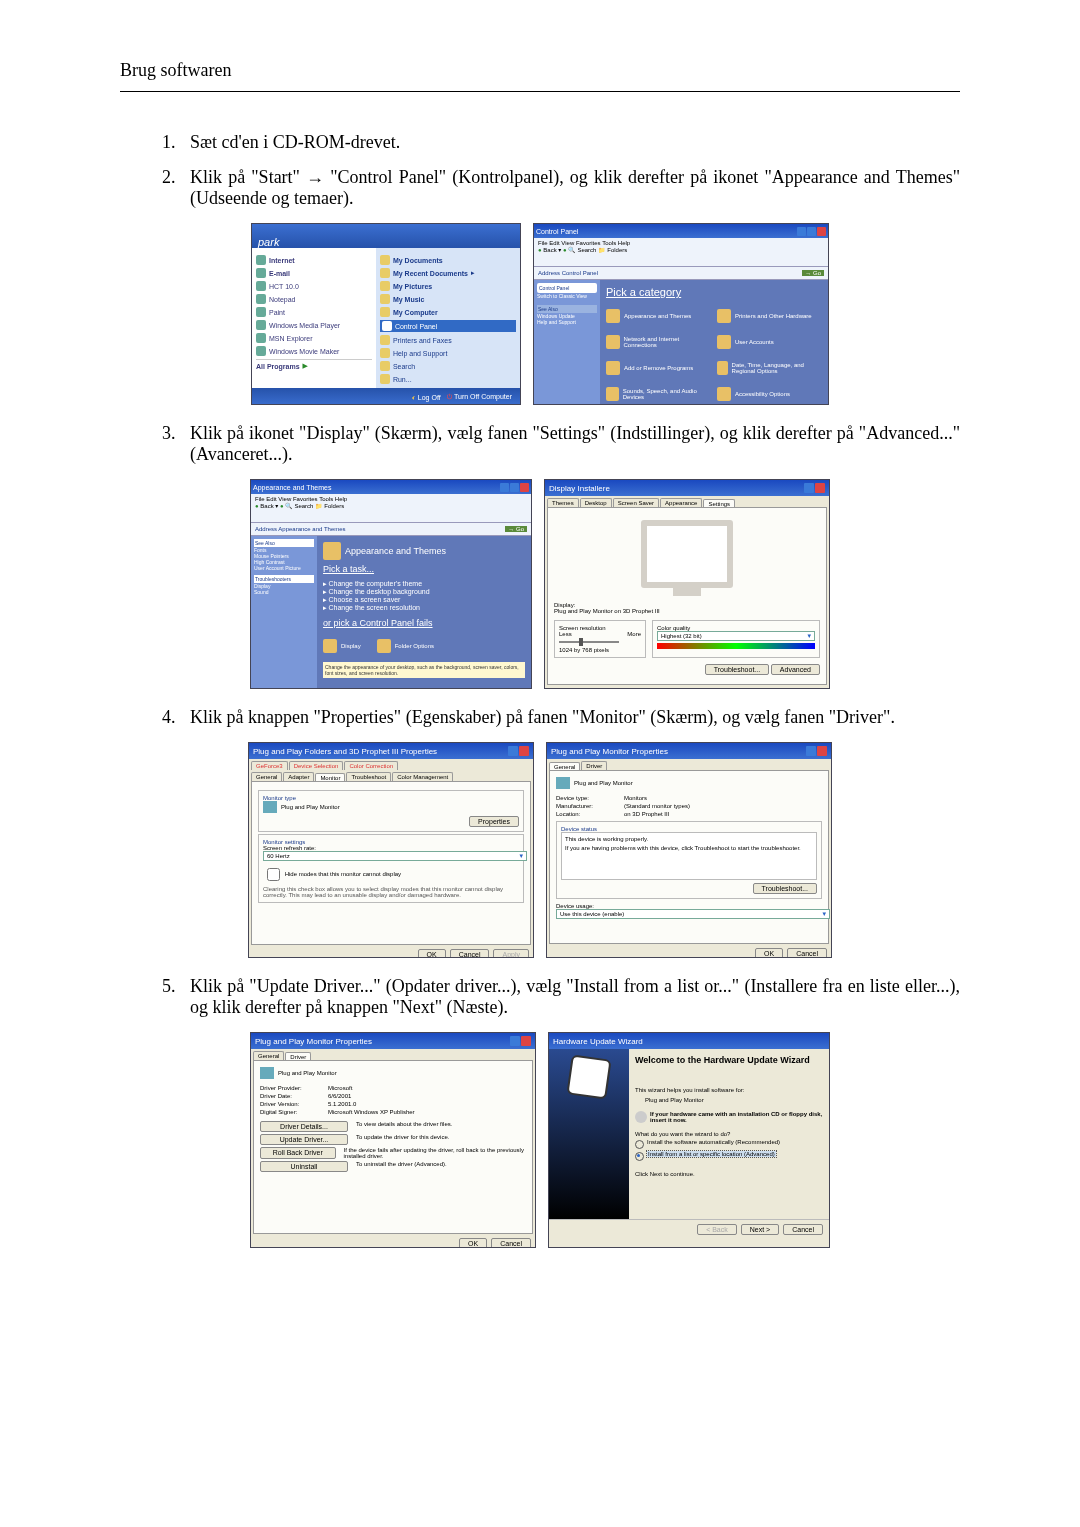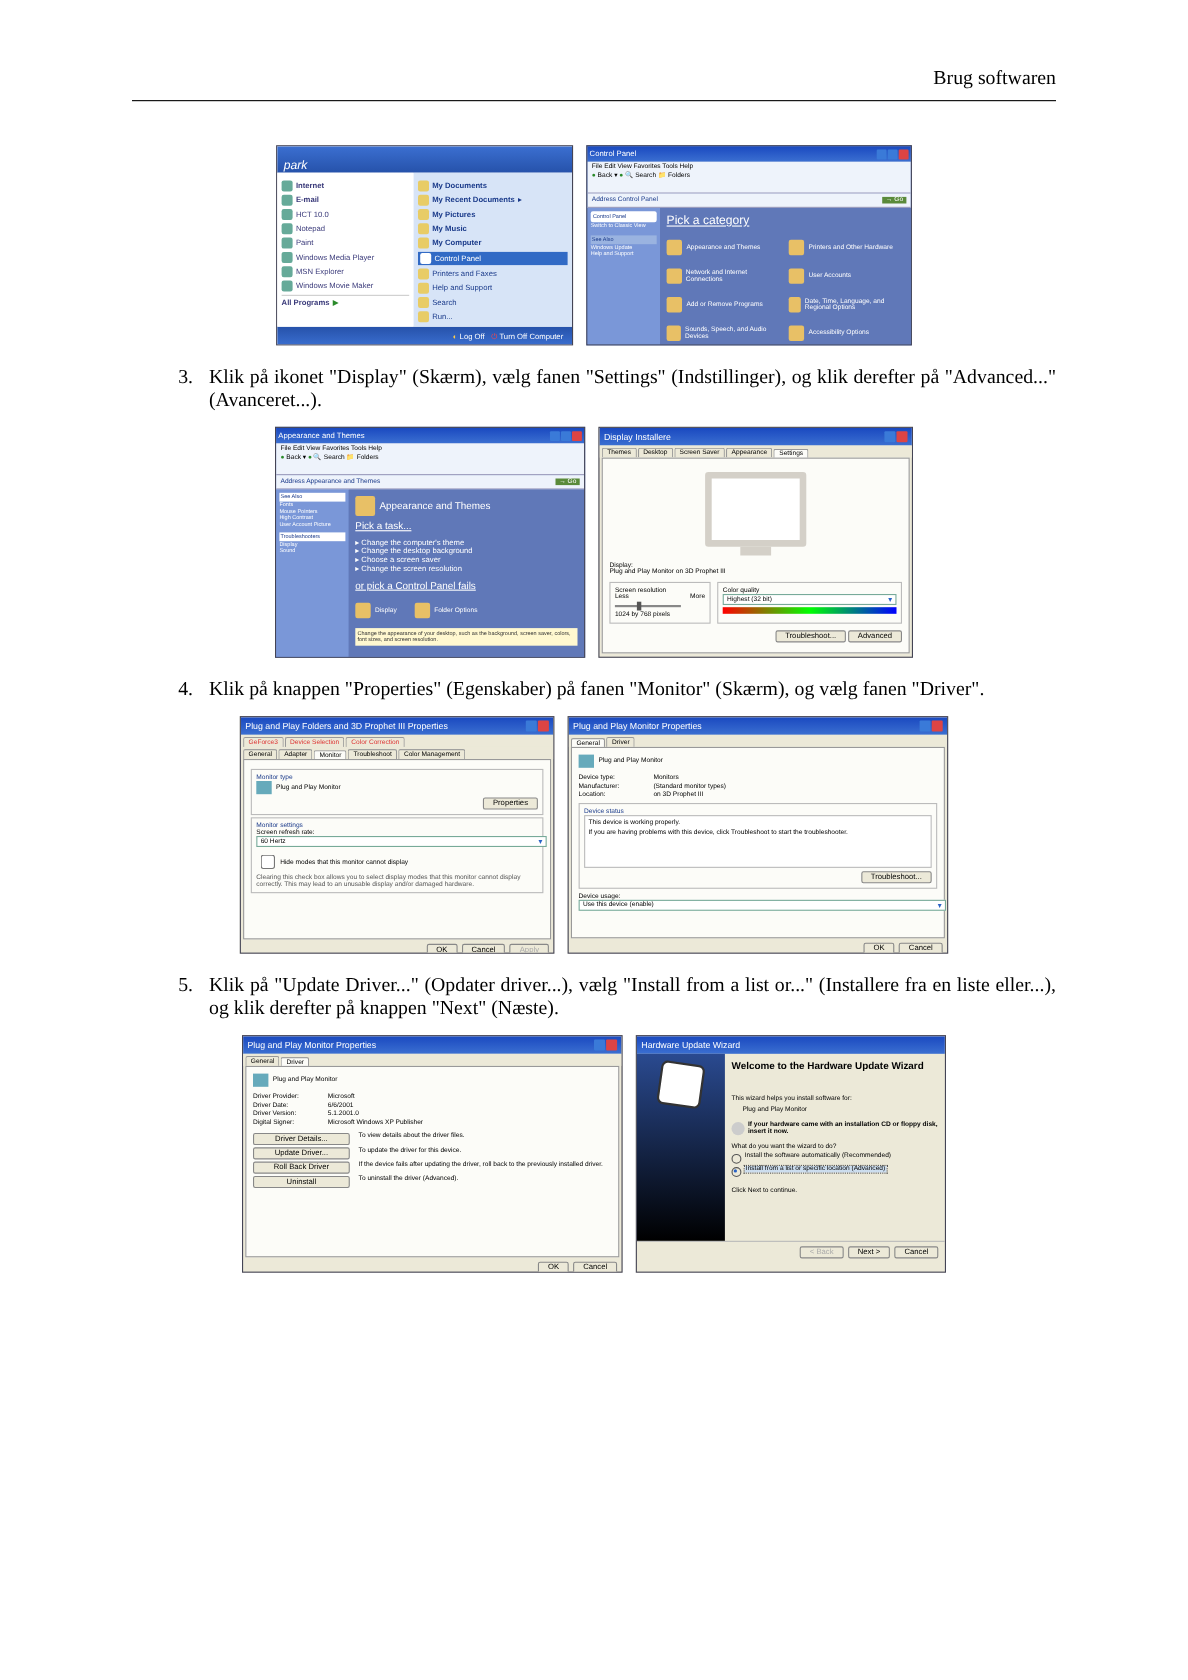--- a/index.html
+++ b/index.html
@@ -7,21 +7,21 @@
     background: #fff;
     margin: 0;
     padding: 0;
     width: 1080px;
     color: #000;
   }
   .page {
     padding: 60px 120px 40px 120px;
   }
   .header-title {
-    text-align: right;
+    text-align: left;
     font-size: 18px;
     margin-bottom: 10px;
   }
   .divider {
     border-top: 1px solid #000;
     margin-bottom: 40px;
   }
   .intro {
     font-size: 18px;
     margin-bottom: 20px;
@@ -92,21 +92,21 @@
   .monimg { width:80px; height:56px; background:#fff; border:6px solid #d4d0c8; border-radius:3px; margin:6px auto 14px auto; position:relative;}
   .monimg::after { content:""; position:absolute; left:26px; bottom:-14px; width:28px; height:8px; background:#d4d0c8;}
   .group { border:1px solid #bbb; padding:4px; margin:2px 0; font-size:6px;}
   .slider { width:60px; height:2px; background:#888; margin:4px 0; position:relative;}
   .slider::after { content:""; position:absolute; left:20px; top:-3px; width:4px; height:8px; background:#555;}
   .winbtn { display:inline-block; border:1px solid #888; background:#ece9d8; padding:1px 8px; font-size:7px; border-radius:2px;}
   .btnrow { position:absolute; bottom:4px; right:6px; display:flex; gap:4px;}
 
   
   .monprop { width:286px; height:216px; background:#ece9d8;}
-  .driverprop { width:346px; height:216px; background:#ece9d8;}
+  .driverprop { width:286px; height:216px; background:#ece9d8;}
   .field { display:flex; gap:8px; margin:2px 0; font-size:6px;}
   .field .lbl { width:60px;}
   .select { border:1px solid #7a9; background:#fff; padding:0 3px; display:inline-flex; justify-content:space-between; align-items:center; width:150px; font-size:6px;}
   .chev { color:#2a63c6; font-size:7px;}
   
   
   .hwwiz { width:282px; height:216px; background:#ece9d8;}
   .hwwiz .body { display:flex; height:170px;}
   .hwwiz .sidepic { width:80px; background:linear-gradient(#2a4a90,#000); display:flex; justify-content:center; align-items:flex-start; padding-top:10px;}
   .hwwiz .sidepic .ic { width:36px; height:36px; background:#fff; border-radius:4px; transform:rotate(8deg); box-shadow:0 0 0 2px #333;}
@@ -122,20 +122,24 @@
   .appthemes { width: 282px; height: 210px; background:#6a87c8;}
 </style>
 </head>
 <body>
 
 <div class="page">
   <div class="header-title">Brug softwaren</div>
   <div class="divider"></div>
 
 
+  <ol class="steps">
+    <li>Sæt cd'en i CD-ROM-drevet.</li>
+    <li>Klik på "Start" → "Control Panel" (Kontrolpanel), og klik derefter på ikonet "Appearance and Themes" (Udseende og temaer).</li>
+  </ol>
 
   <div class="img-row">
 
     <div class="figure startmenu">
       <div class="topbar">
           <span>park</span>
         </div>
       <div class="body">
         <div class="left">
           <div class="item">

